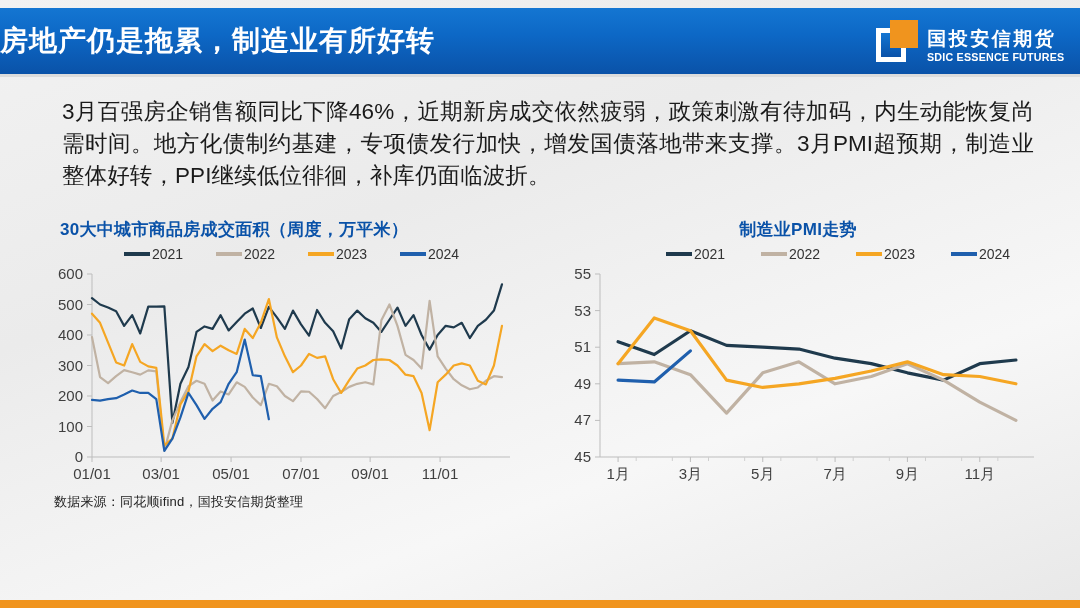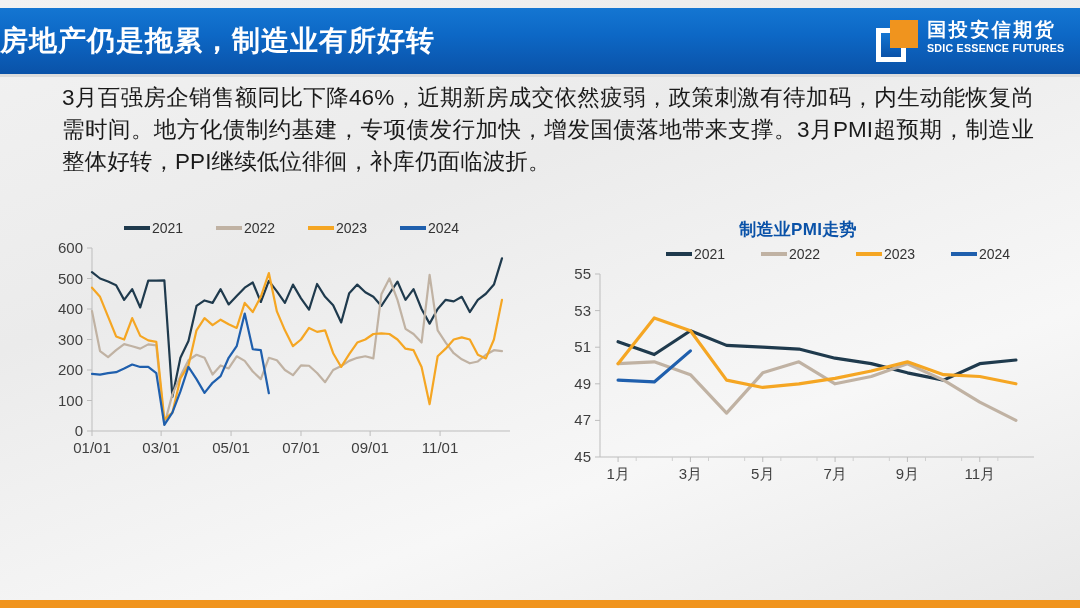--- a/index.html
+++ b/index.html
@@ -32,21 +32,21 @@
     font-weight: bold;
     letter-spacing: 1px;
     white-space: nowrap;
   }
   .logo-block {
     position: absolute;
     right: 18px;
     top: 50%;
     transform: translateY(-50%);
     display: flex;
-    align-items: flex-start;
+    align-items: flex-end;
     gap: 9px;
   }
   .logo-mark {
     position: relative;
     width: 42px;
     height: 42px;
   }
   .logo-mark .sq-orange {
     position: absolute;
     left: 14px; top: 0;
@@ -89,21 +89,21 @@
     letter-spacing: 0.2px;
     margin-top: 4px;
     transform: scaleX(1.02);
     transform-origin: left center;
   }
 
   
   .lede {
     position: absolute;
     left: 62px;
-    top: 82px;
+    top: 96px;
     width: 972px;
     font-size: 22.5px;
     line-height: 1.42;
     color: #1a1a1a;
     text-align: justify;
     letter-spacing: 0.1px;
   }
 
   
   .chart-panel { position: absolute; }
@@ -161,20 +161,21 @@
       <div class="logo-cn">国投安信期货</div>
       <div class="logo-en">SDIC ESSENCE FUTURES</div>
     </div>
   </div>
 </div>
 <div class="header-under"></div>
 
 <div class="lede">3月百强房企销售额同比下降46%，近期新房成交依然疲弱，政策刺激有待加码，内生动能恢复尚需时间。地方化债制约基建，专项债发行加快，增发国债落地带来支撑。3月PMI超预期，制造业整体好转，PPI继续低位徘徊，补库仍面临波折。</div>
 
 <div class="chart-panel chart-left">
+  <div class="chart-title left-align">30大中城市商品房成交面积（周度，万平米）</div>
   <div class="plot-wrap">
     <svg id="svg-left" width="470" height="245" viewBox="0 0 470 245">
         <g>
           <line x1="78" y1="10" x2="104" y2="10" stroke="#1F3A4D" stroke-width="4" stroke-linecap="butt"></line>
           <text x="106" y="15" font-size="14" fill="#333" font-family="&quot;Liberation Sans&quot;, sans-serif">2021</text>
           <line x1="170" y1="10" x2="196" y2="10" stroke="#C0B2A3" stroke-width="4" stroke-linecap="butt"></line>
           <text x="198" y="15" font-size="14" fill="#333" font-family="&quot;Liberation Sans&quot;, sans-serif">2022</text>
           <line x1="262" y1="10" x2="288" y2="10" stroke="#F5A623" stroke-width="4" stroke-linecap="butt"></line>
           <text x="290" y="15" font-size="14" fill="#333" font-family="&quot;Liberation Sans&quot;, sans-serif">2023</text>
           <line x1="354" y1="10" x2="380" y2="10" stroke="#1F5FAD" stroke-width="4" stroke-linecap="butt"></line>
@@ -207,20 +208,21 @@
         <line x1="324.13076923076926" y1="213" x2="324.13076923076926" y2="218" stroke="#bdbdbd" stroke-width="1"></line>
         <text x="324.13076923076926" y="235" font-size="15" fill="#3f3f3f" text-anchor="middle" font-family="&quot;Liberation Sans&quot;, sans-serif">09/01</text>
         <line x1="394.0653846153846" y1="213" x2="394.0653846153846" y2="218" stroke="#bdbdbd" stroke-width="1"></line>
         <text x="394.0653846153846" y="235" font-size="15" fill="#3f3f3f" text-anchor="middle" font-family="&quot;Liberation Sans&quot;, sans-serif">11/01</text>
         <polyline points="46,54.095 54.03846153846154,60.5 62.07692307692308,63.55000000000001 70.11538461538461,67.21000000000001 78.15384615384616,81.85 86.1923076923077,71.17499999999998 94.23076923076923,89.475 102.26923076923077,62.63499999999999 110.3076923076923,62.63499999999999 118.34615384615384,62.329999999999984 126.38461538461539,178.84 134.4230769230769,139.8 142.46153846153845,123.025 150.5,87.95 158.53846153846155,82.45999999999998 166.57692307692307,84.9 174.6153846153846,71.17499999999998 182.65384615384616,86.425 190.69230769230768,77.88500000000002 198.73076923076923,69.65 206.76923076923077,64.465 214.80769230769232,83.98500000000001 222.84615384615384,62.94 230.8846153846154,73.31 238.92307692307693,84.9 246.96153846153845,66.6 255,80.32500000000002 263.03846153846155,91.61 271.0769230769231,65.99000000000001 279.11538461538464,78.80000000000001 287.15384615384613,87.34 295.1923076923077,104.41999999999999 303.2307692307692,75.14000000000001 311.2692307692308,66.6 319.3076923076923,74.225 327.34615384615387,78.80000000000001 335.38461538461536,87.95 343.4230769230769,75.75 351.46153846153845,63.55000000000001 359.5,81.85 367.53846153846155,71.17499999999998 375.5769230769231,91 383.61538461538464,105.64 391.65384615384613,91 399.6923076923077,81.85 407.7307692307692,83.375 415.7692307692308,78.80000000000001 423.8076923076923,94.05 431.84615384615387,81.85 439.88461538461536,75.75 447.9230769230769,66.6 455.96153846153845,40.370000000000005" fill="none" stroke="#1F3A4D" stroke-width="2.2" stroke-linejoin="round" stroke-linecap="round"></polyline>
         <polyline points="46,93.13499999999999 54.03846153846154,133.09 62.07692307692308,139.19 70.11538461538461,132.175 78.15384615384616,126.075 86.1923076923077,128.21 94.23076923076923,130.64999999999998 102.26923076923077,126.38 110.3076923076923,127.295 118.34615384615384,206.595 126.38461538461539,176.4 134.4230769230769,158.1 142.46153846153845,142.24 150.5,136.75 158.53846153846155,139.8 166.57692307692307,156.575 174.6153846153846,147.425 182.65384615384616,150.475 190.69230769230768,138.275 198.73076923076923,142.85 206.76923076923077,153.525 214.80769230769232,161.15 222.84615384615384,139.8 230.8846153846154,142.24 238.92307692307693,152 246.96153846153845,157.185 255,147.425 263.03846153846155,147.73 271.0769230769231,155.05 279.11538461538464,164.2 287.15384615384613,152 295.1923076923077,148.035 303.2307692307692,142.85 311.2692307692308,139.8 319.3076923076923,138.275 327.34615384615387,140.41 335.38461538461536,76.35999999999999 343.4230769230769,60.5 351.46153846153845,81.85 359.5,110.825 367.53846153846155,116.00999999999999 375.5769230769231,124.55 383.61538461538464,56.84 391.65384615384613,112.35 399.6923076923077,124.55 407.7307692307692,135.22500000000002 415.7692307692308,141.325 423.8076923076923,145.29000000000002 431.84615384615387,143.45999999999998 439.88461538461536,136.75 447.9230769230769,132.175 455.96153846153845,133.09" fill="none" stroke="#C0B2A3" stroke-width="2.2" stroke-linejoin="round" stroke-linecap="round"></polyline>
         <polyline points="46,69.65 54.03846153846154,78.80000000000001 62.07692307692308,98.625 70.11538461538461,118.44999999999999 78.15384615384616,121.5 86.1923076923077,100.14999999999999 94.23076923076923,117.84 102.26923076923077,122.415 110.3076923076923,123.94 118.34615384615384,201.41 126.38461538461539,194.7 134.4230769230769,160.54 142.46153846153845,147.425 150.5,112.35 158.53846153846155,100.14999999999999 166.57692307692307,107.16499999999999 174.6153846153846,101.67500000000001 182.65384615384616,106.25 190.69230769230768,109.91 198.73076923076923,84.9 206.76923076923077,94.05 214.80769230769232,78.80000000000001 222.84615384615384,55.01000000000002 230.8846153846154,93.44 238.92307692307693,112.35 246.96153846153845,128.21 255,121.5 263.03846153846155,109.91 271.0769230769231,113.875 279.11538461538464,112.35 287.15384615384613,135.22500000000002 295.1923076923077,148.95 303.2307692307692,136.14 311.2692307692308,124.55 319.3076923076923,121.5 327.34615384615387,116.00999999999999 335.38461538461536,115.4 343.4230769230769,116.00999999999999 351.46153846153845,121.5 359.5,130.64999999999998 367.53846153846155,132.175 375.5769230769231,148.95 383.61538461538464,186.16 391.65384615384613,138.275 399.6923076923077,130.64999999999998 407.7307692307692,121.5 415.7692307692308,119.365 423.8076923076923,121.5 431.84615384615387,136.75 439.88461538461536,140.41 447.9230769230769,121.5 455.96153846153845,81.85" fill="none" stroke="#F5A623" stroke-width="2.2" stroke-linejoin="round" stroke-linecap="round"></polyline>
         <polyline points="46,155.965 54.03846153846154,156.575 62.07692307692308,155.05 70.11538461538461,154.135 78.15384615384616,150.475 86.1923076923077,146.51 94.23076923076923,148.95 102.26923076923077,148.95 110.3076923076923,155.05 118.34615384615384,206.9 126.38461538461539,194.7 134.4230769230769,173.35 142.46153846153845,148.95 150.5,161.15 158.53846153846155,174.875 166.57692307692307,164.81 174.6153846153846,158.1 182.65384615384616,139.8 190.69230769230768,128.21 198.73076923076923,95.57499999999999 206.76923076923077,131.26 214.80769230769232,132.175 222.84615384615384,175.18" fill="none" stroke="#1F5FAD" stroke-width="2.2" stroke-linejoin="round" stroke-linecap="round"></polyline>
       </svg>
   </div>
+  <div class="source">数据来源：同花顺ifind，国投安信期货整理</div>
 </div>
 
 <div class="chart-panel chart-right">
   <div class="chart-title">制造业PMI走势</div>
   <div class="plot-wrap">
     <svg id="svg-right" width="500" height="245" viewBox="0 0 500 245">
         <g>
           <line x1="118" y1="10" x2="144" y2="10" stroke="#1F3A4D" stroke-width="4" stroke-linecap="butt"></line>
           <text x="146" y="15" font-size="14" fill="#333" font-family="&quot;Liberation Sans&quot;, sans-serif">2021</text>
           <line x1="213" y1="10" x2="239" y2="10" stroke="#C0B2A3" stroke-width="4" stroke-linecap="butt"></line>

